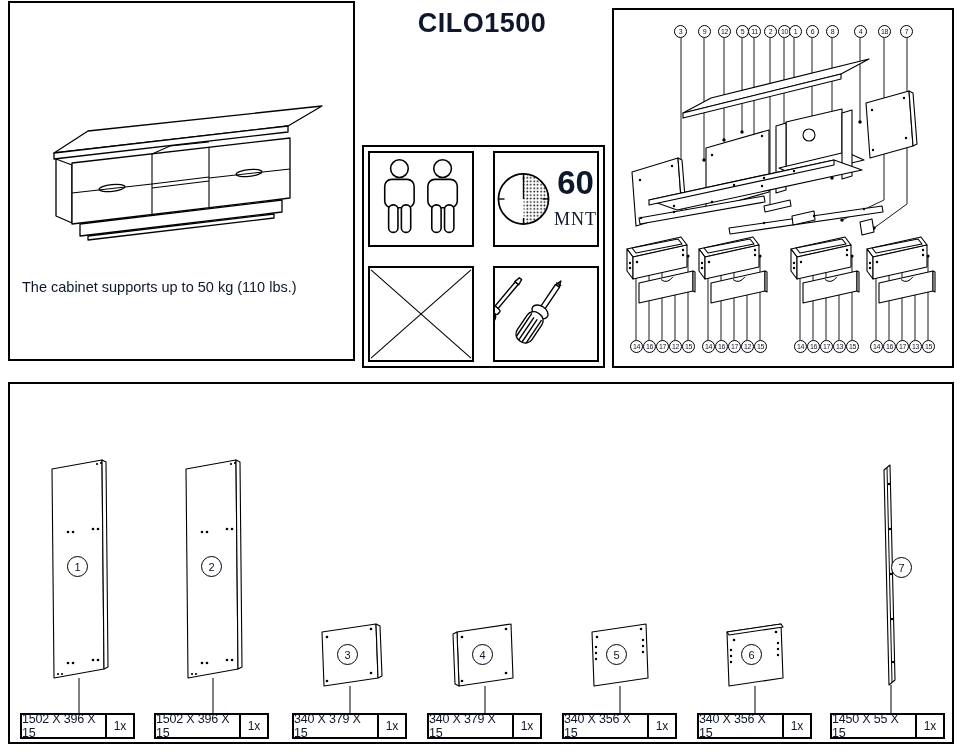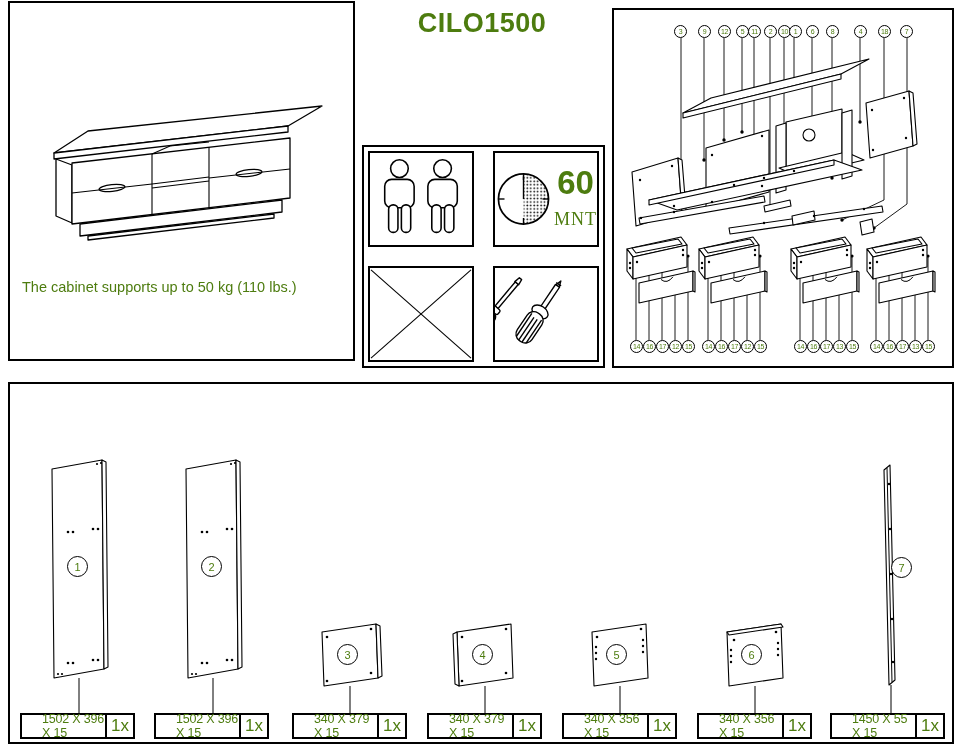--- a/index.html
+++ b/index.html
@@ -1,18 +1,18 @@
 <!DOCTYPE html>
 <html><head>
 <meta charset="utf-8">
 <style>
   html,body { margin:0; padding:0; background:#fff; }
   #page {
     position:relative; width:962px; height:752px; background:#fff;
-    font-family:"Liberation Sans", sans-serif; color:#4d7c0f; overflow:hidden;
+    font-family:"Liberation Sans", sans-serif; color:#0f172a; overflow:hidden;
   }
   .box { position:absolute; border:2px solid #000; background:#fff; box-sizing:border-box; }
   #box-overview { left:8px; top:1px; width:347px; height:360px; }
   #box-info     { left:362px; top:145px; width:243px; height:223px; padding:4px; }
   #box-exploded { left:612px; top:8px; width:342px; height:360px; }
   #box-parts    { left:8px; top:382px; width:946px; height:362px; }
 
   #title {
     position:absolute; left:355px; top:8px; width:254px; text-align:center;
     font-size:27px; font-weight:700; letter-spacing:0.5px;
@@ -36,25 +36,25 @@
   }
   .pco {
     position:absolute; width:21px; height:21px; border:1.3px solid #000; border-radius:50%;
     background:#fff; display:flex; align-items:center; justify-content:center;
     font-size:11px; box-sizing:border-box; z-index:3;
   }
   
   .plabel { position:absolute; top:329px; display:flex; z-index:3; }
   .plabel .dims {
     width:87px; height:26px; border:2px solid #000; box-sizing:border-box;
-    display:flex; align-items:center; justify-content:center; font-size:12.5px; letter-spacing:-0.2px; background:#fff;padding-left:20px;
+    display:flex; align-items:center; justify-content:center; font-size:12.5px; letter-spacing:-0.2px; background:#fff;
   }
   .plabel .qty {
     width:30px; height:26px; border:2px solid #000; border-left-width:2px; margin-left:-2px; box-sizing:border-box;
-    display:flex; align-items:center; justify-content:center; font-size:17px; background:#fff;
+    display:flex; align-items:center; justify-content:center; font-size:12px; background:#fff;
   }
   svg { display:block; }
   .lay { position:absolute; left:0; top:0; z-index:1; }
 </style>
 </head>
 <body>
 
 <div id="page">
 
   <div id="title">CILO1500</div>

